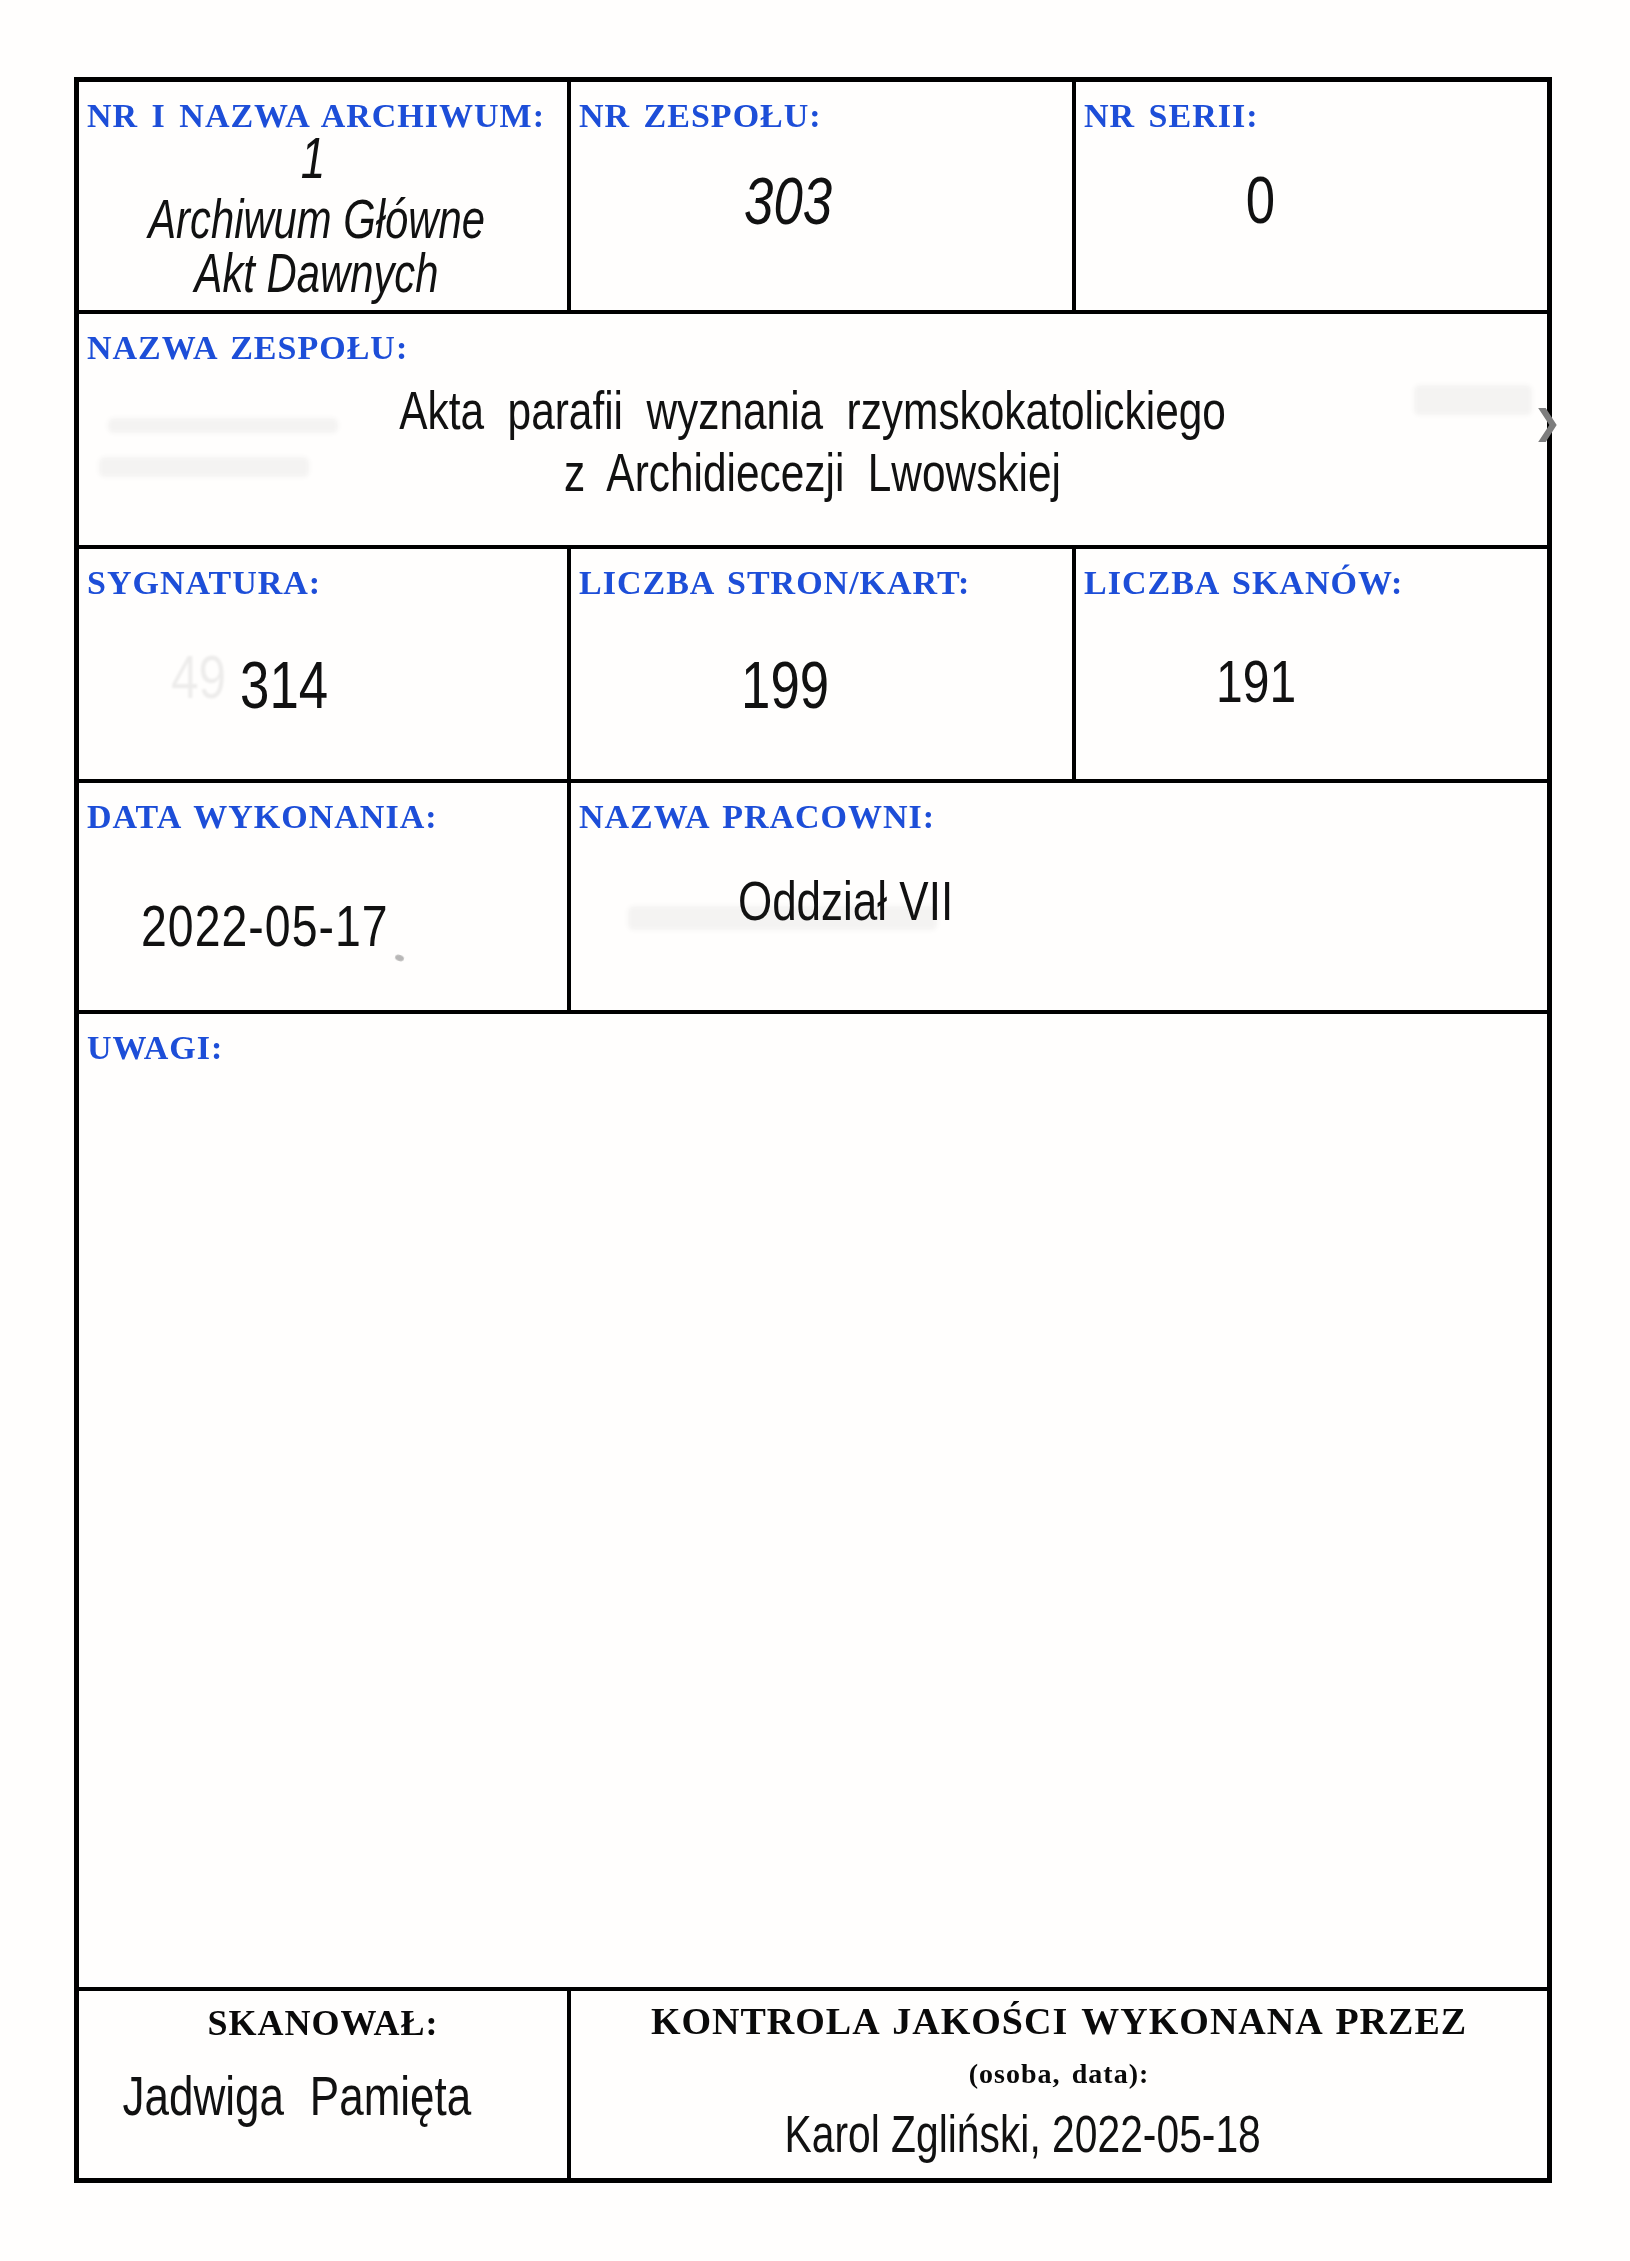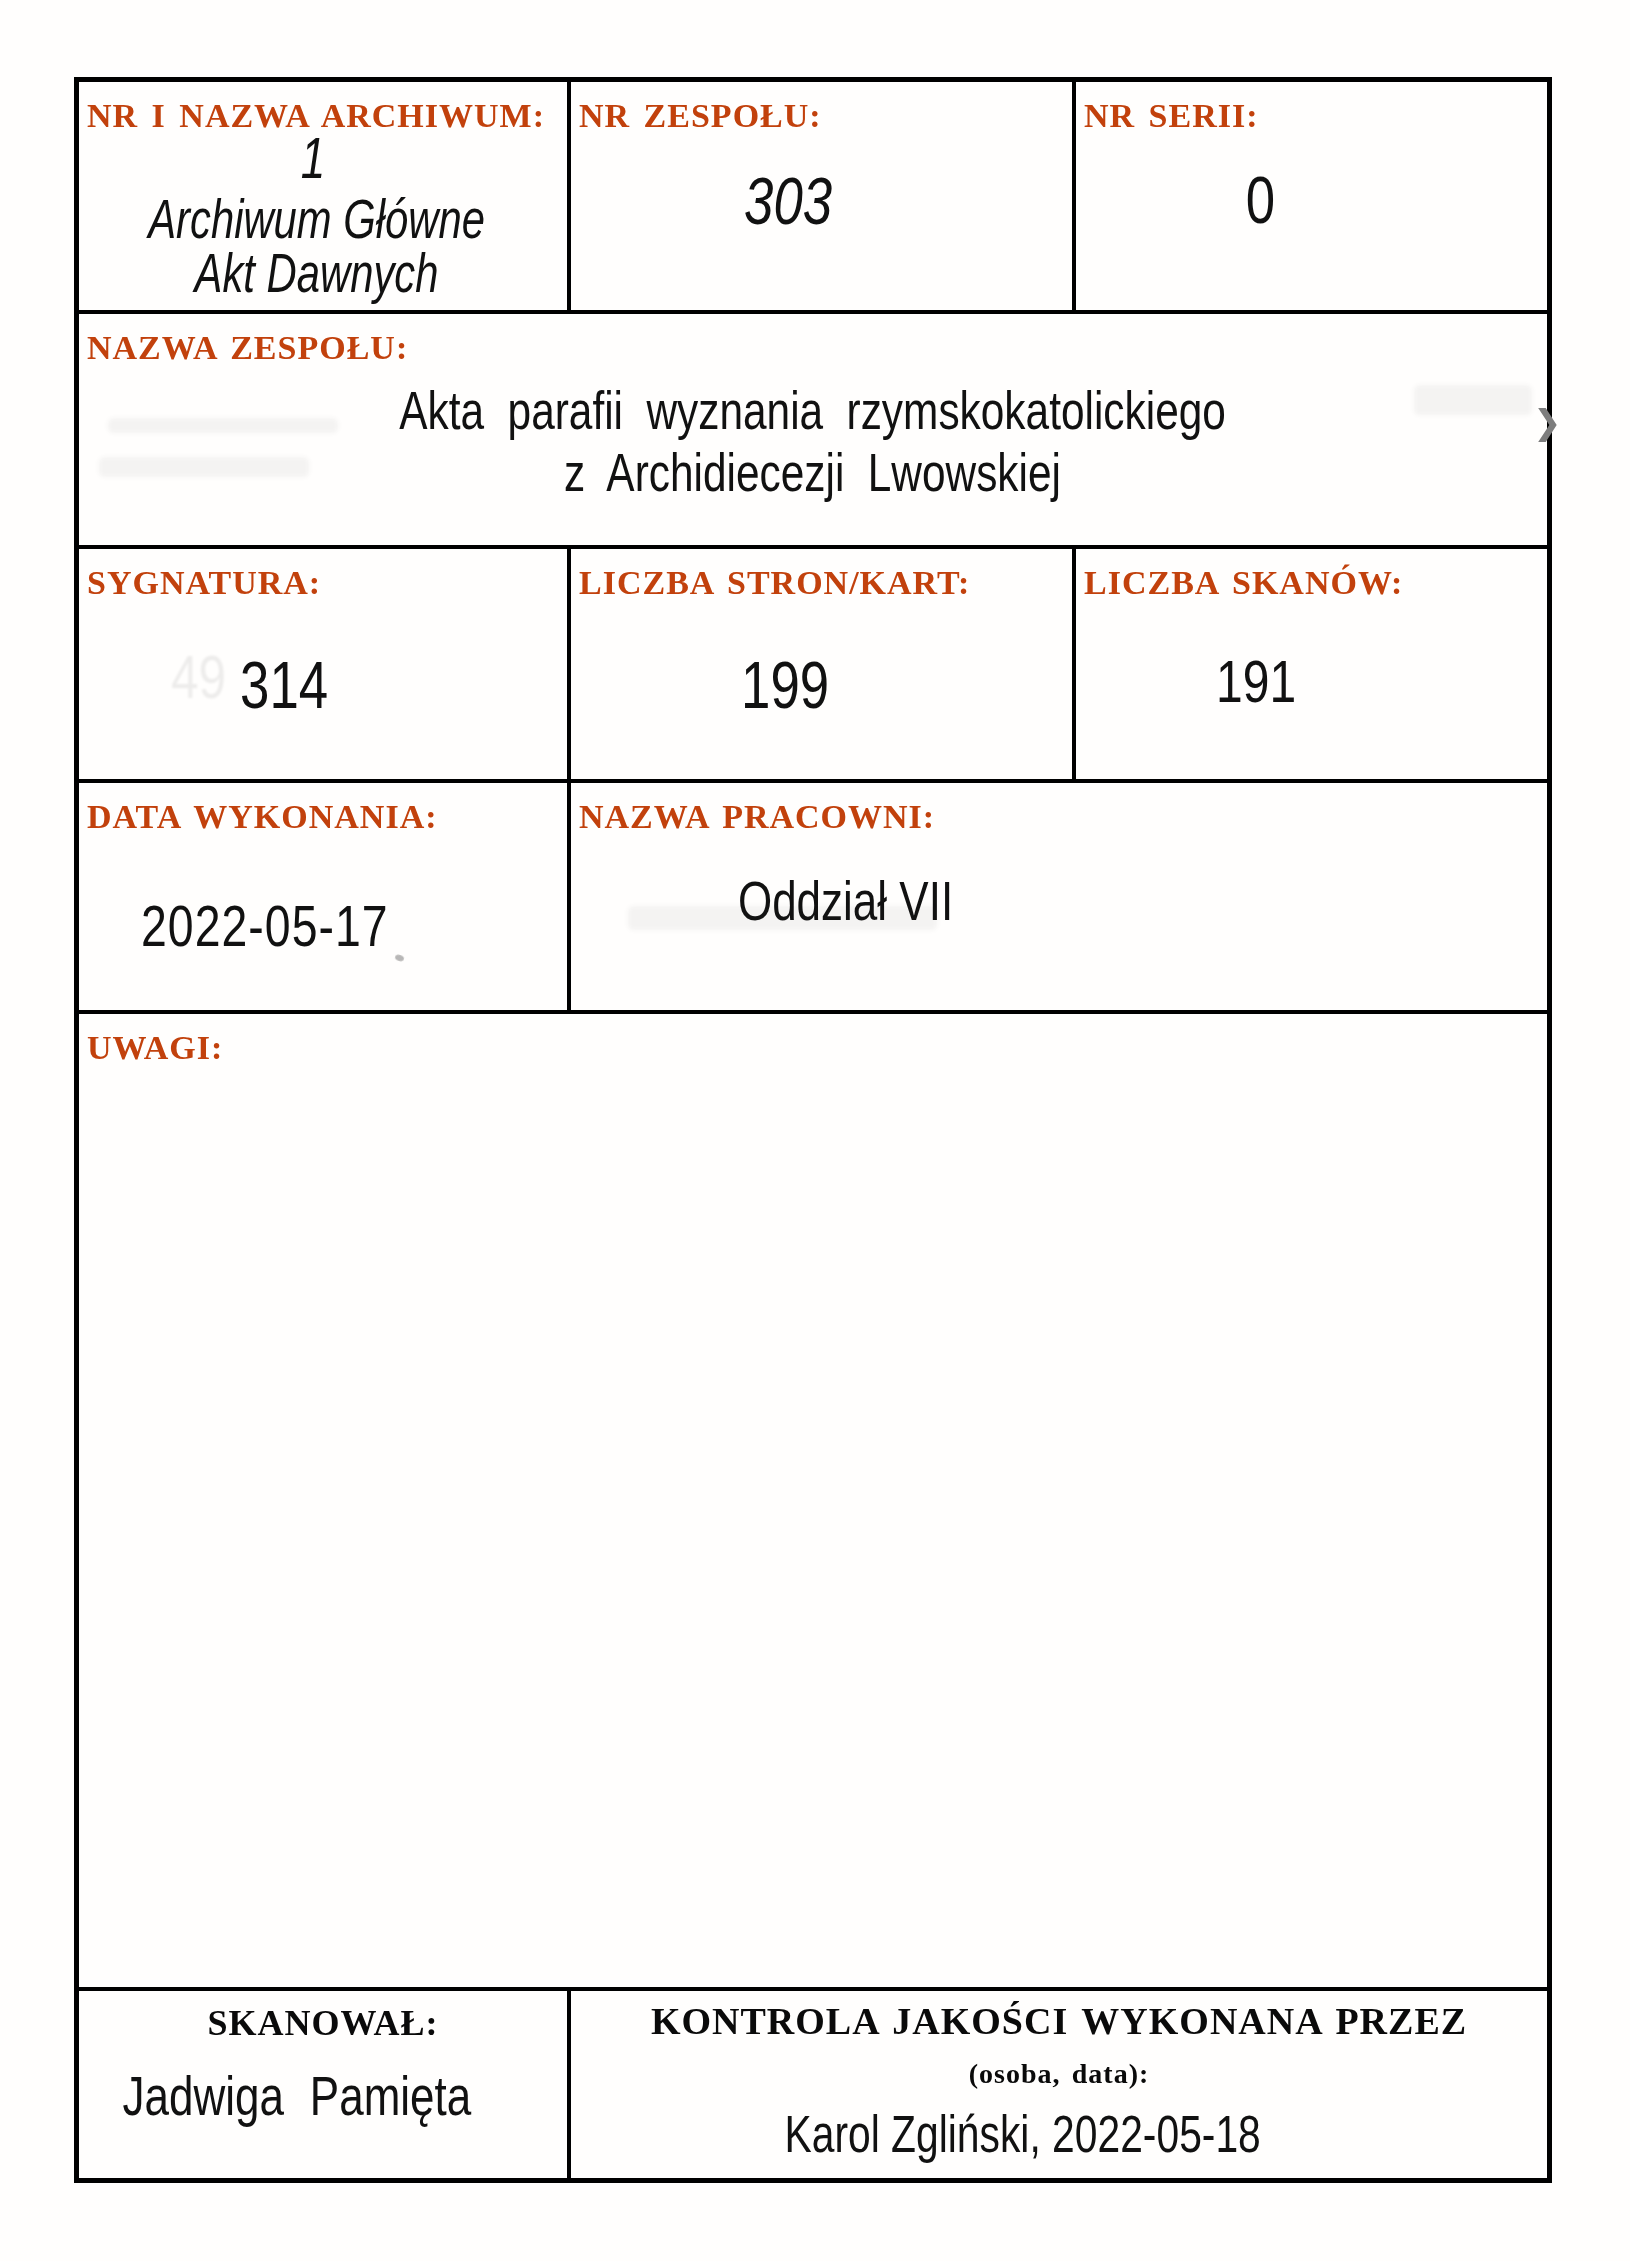--- a/index.html
+++ b/index.html
@@ -33,21 +33,21 @@
   .c-b { width:505px; }
   .c-c { width:471px; }
   .c-wide { width:976px; }
   .c-full { width:100%; }
 
   .lbl {
     position:absolute; top:16px; left:8px;
     font-family:"Liberation Serif", serif;
     font-weight:bold; font-size:34px; line-height:1.05;
     letter-spacing:1px; word-spacing:4px;
-    color:#c2410c; white-space:nowrap;
+    color:#1d4ed8; white-space:nowrap;
   }
   .lbl-center {
     position:absolute; top:8px; left:0; right:0;
     text-align:center;
     font-family:"Liberation Serif", serif;
     font-weight:bold; letter-spacing:1px; word-spacing:3.3px;
     color:#0a0a0a; white-space:nowrap;
   }
   .lbl-skan { font-size:36px; top:10.5px; }
   .lbl-qc { font-size:38px; }

